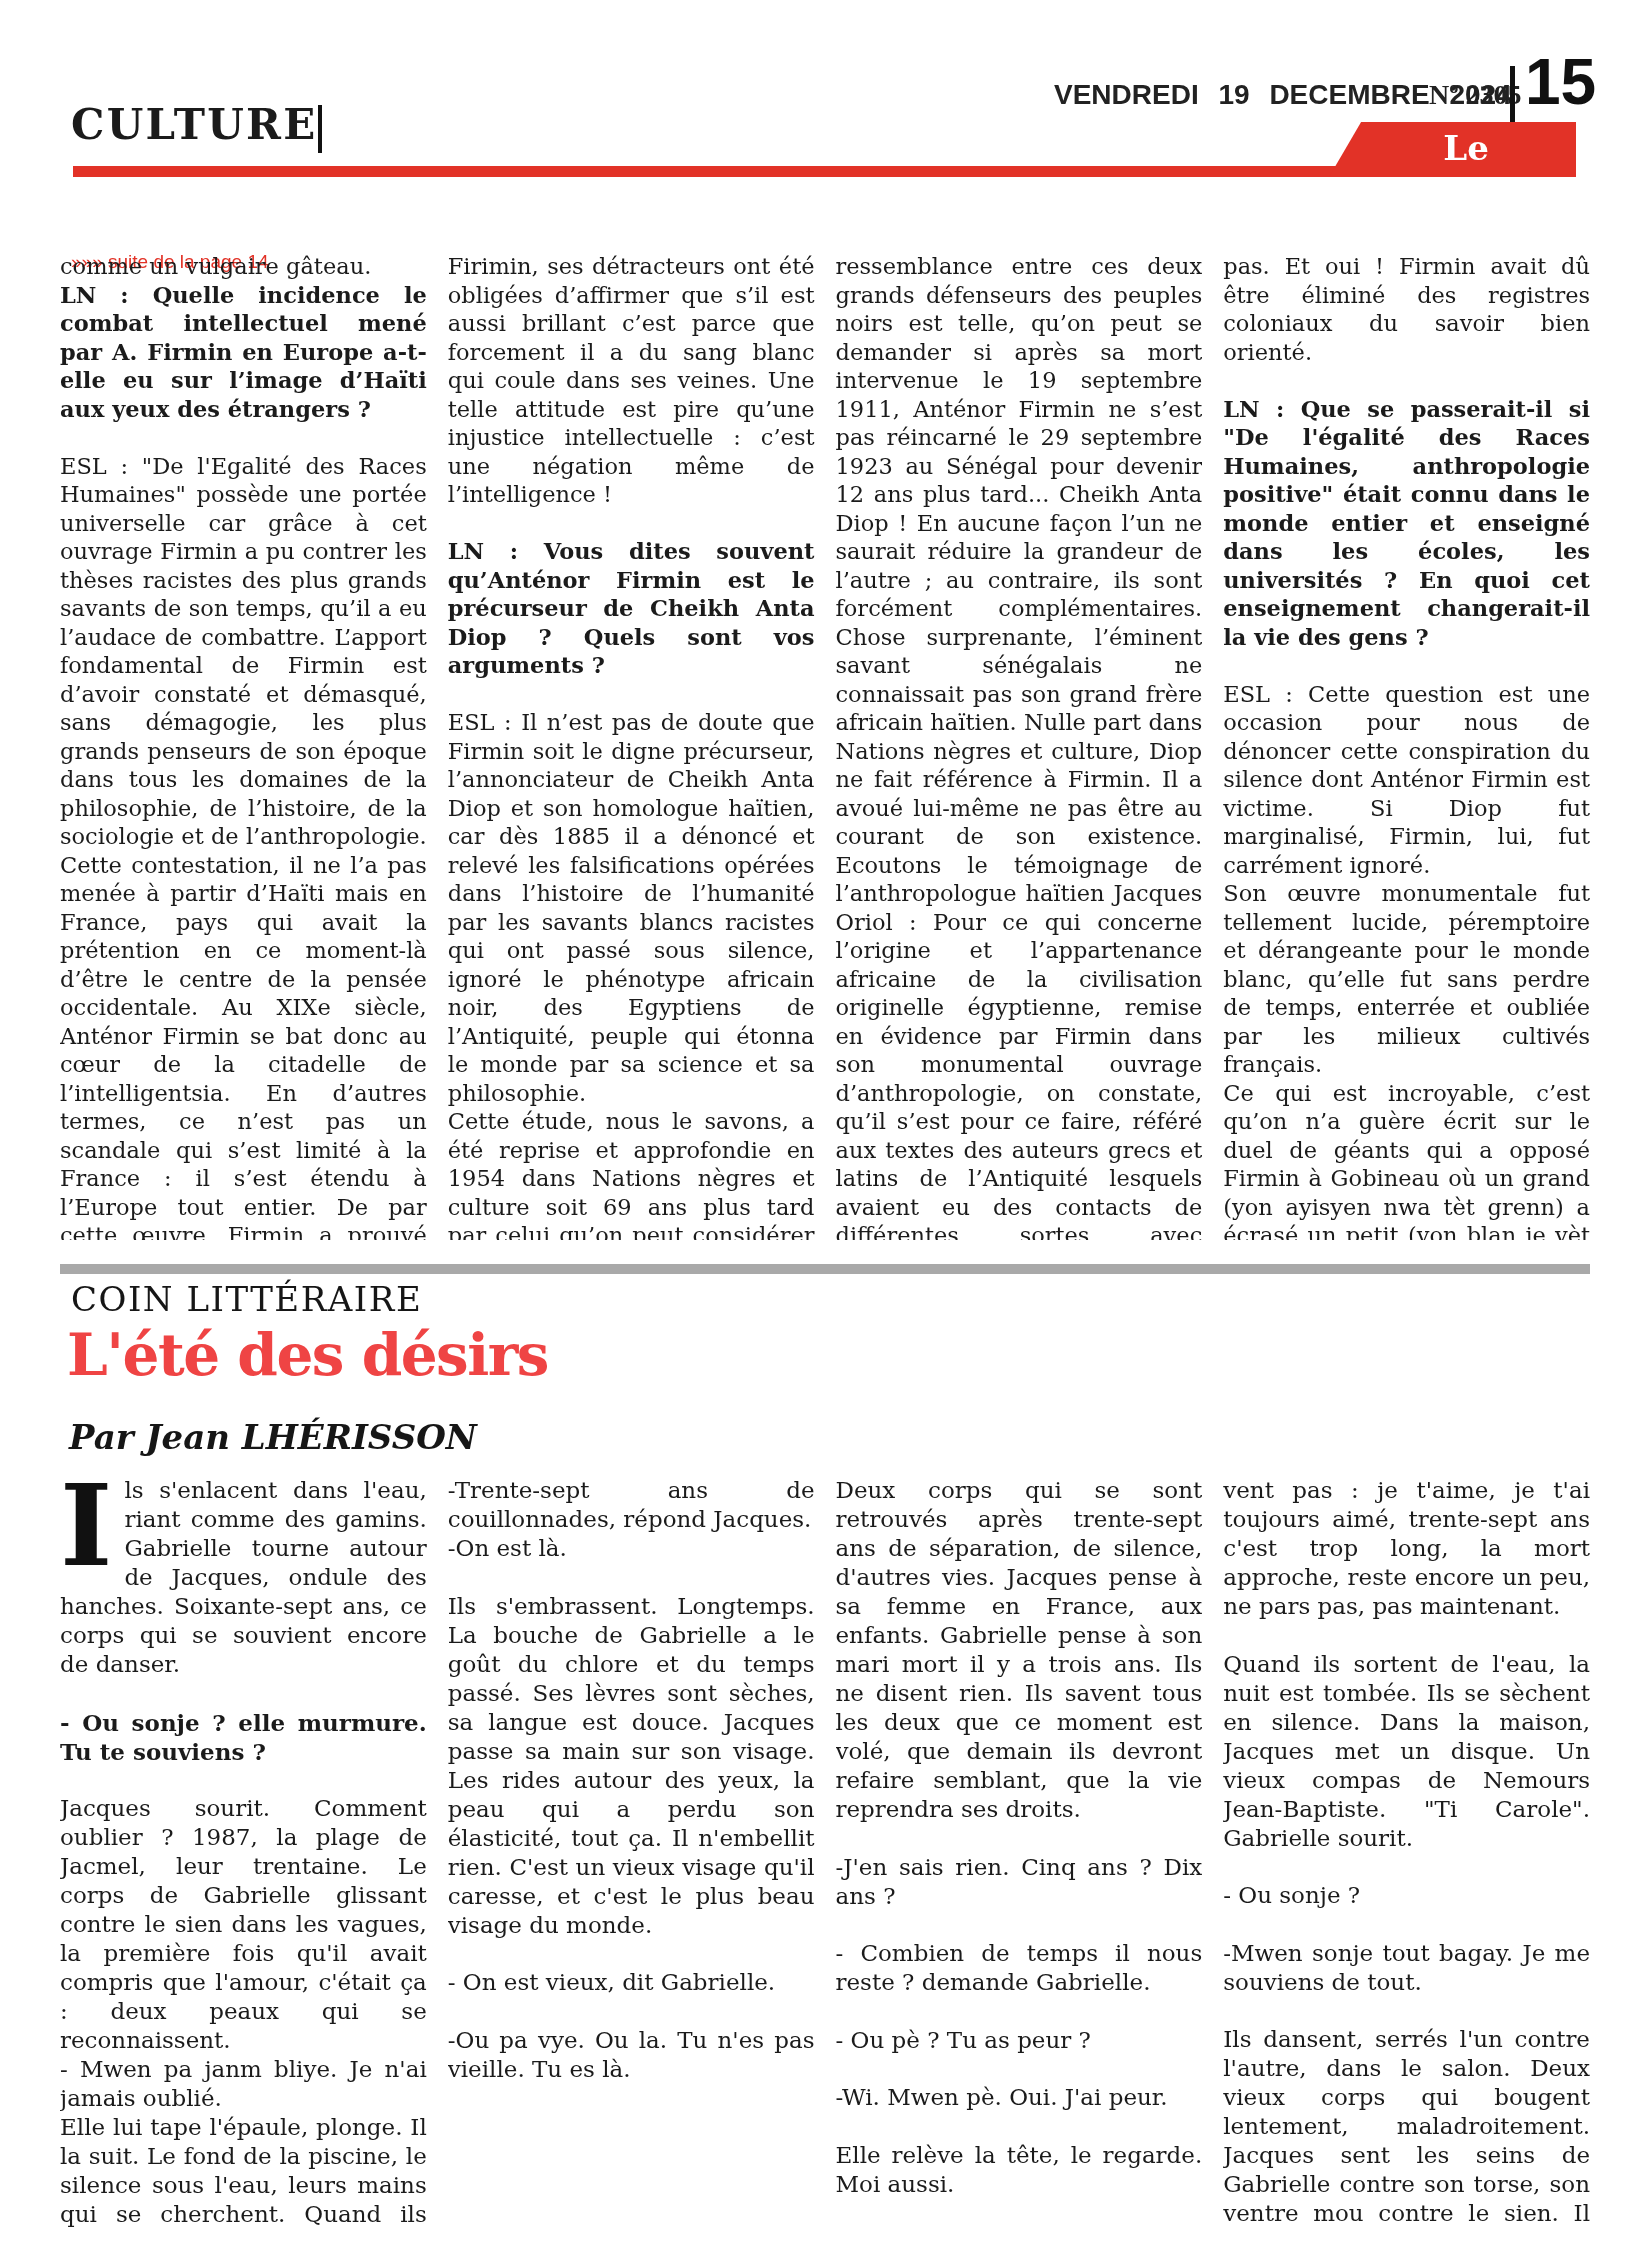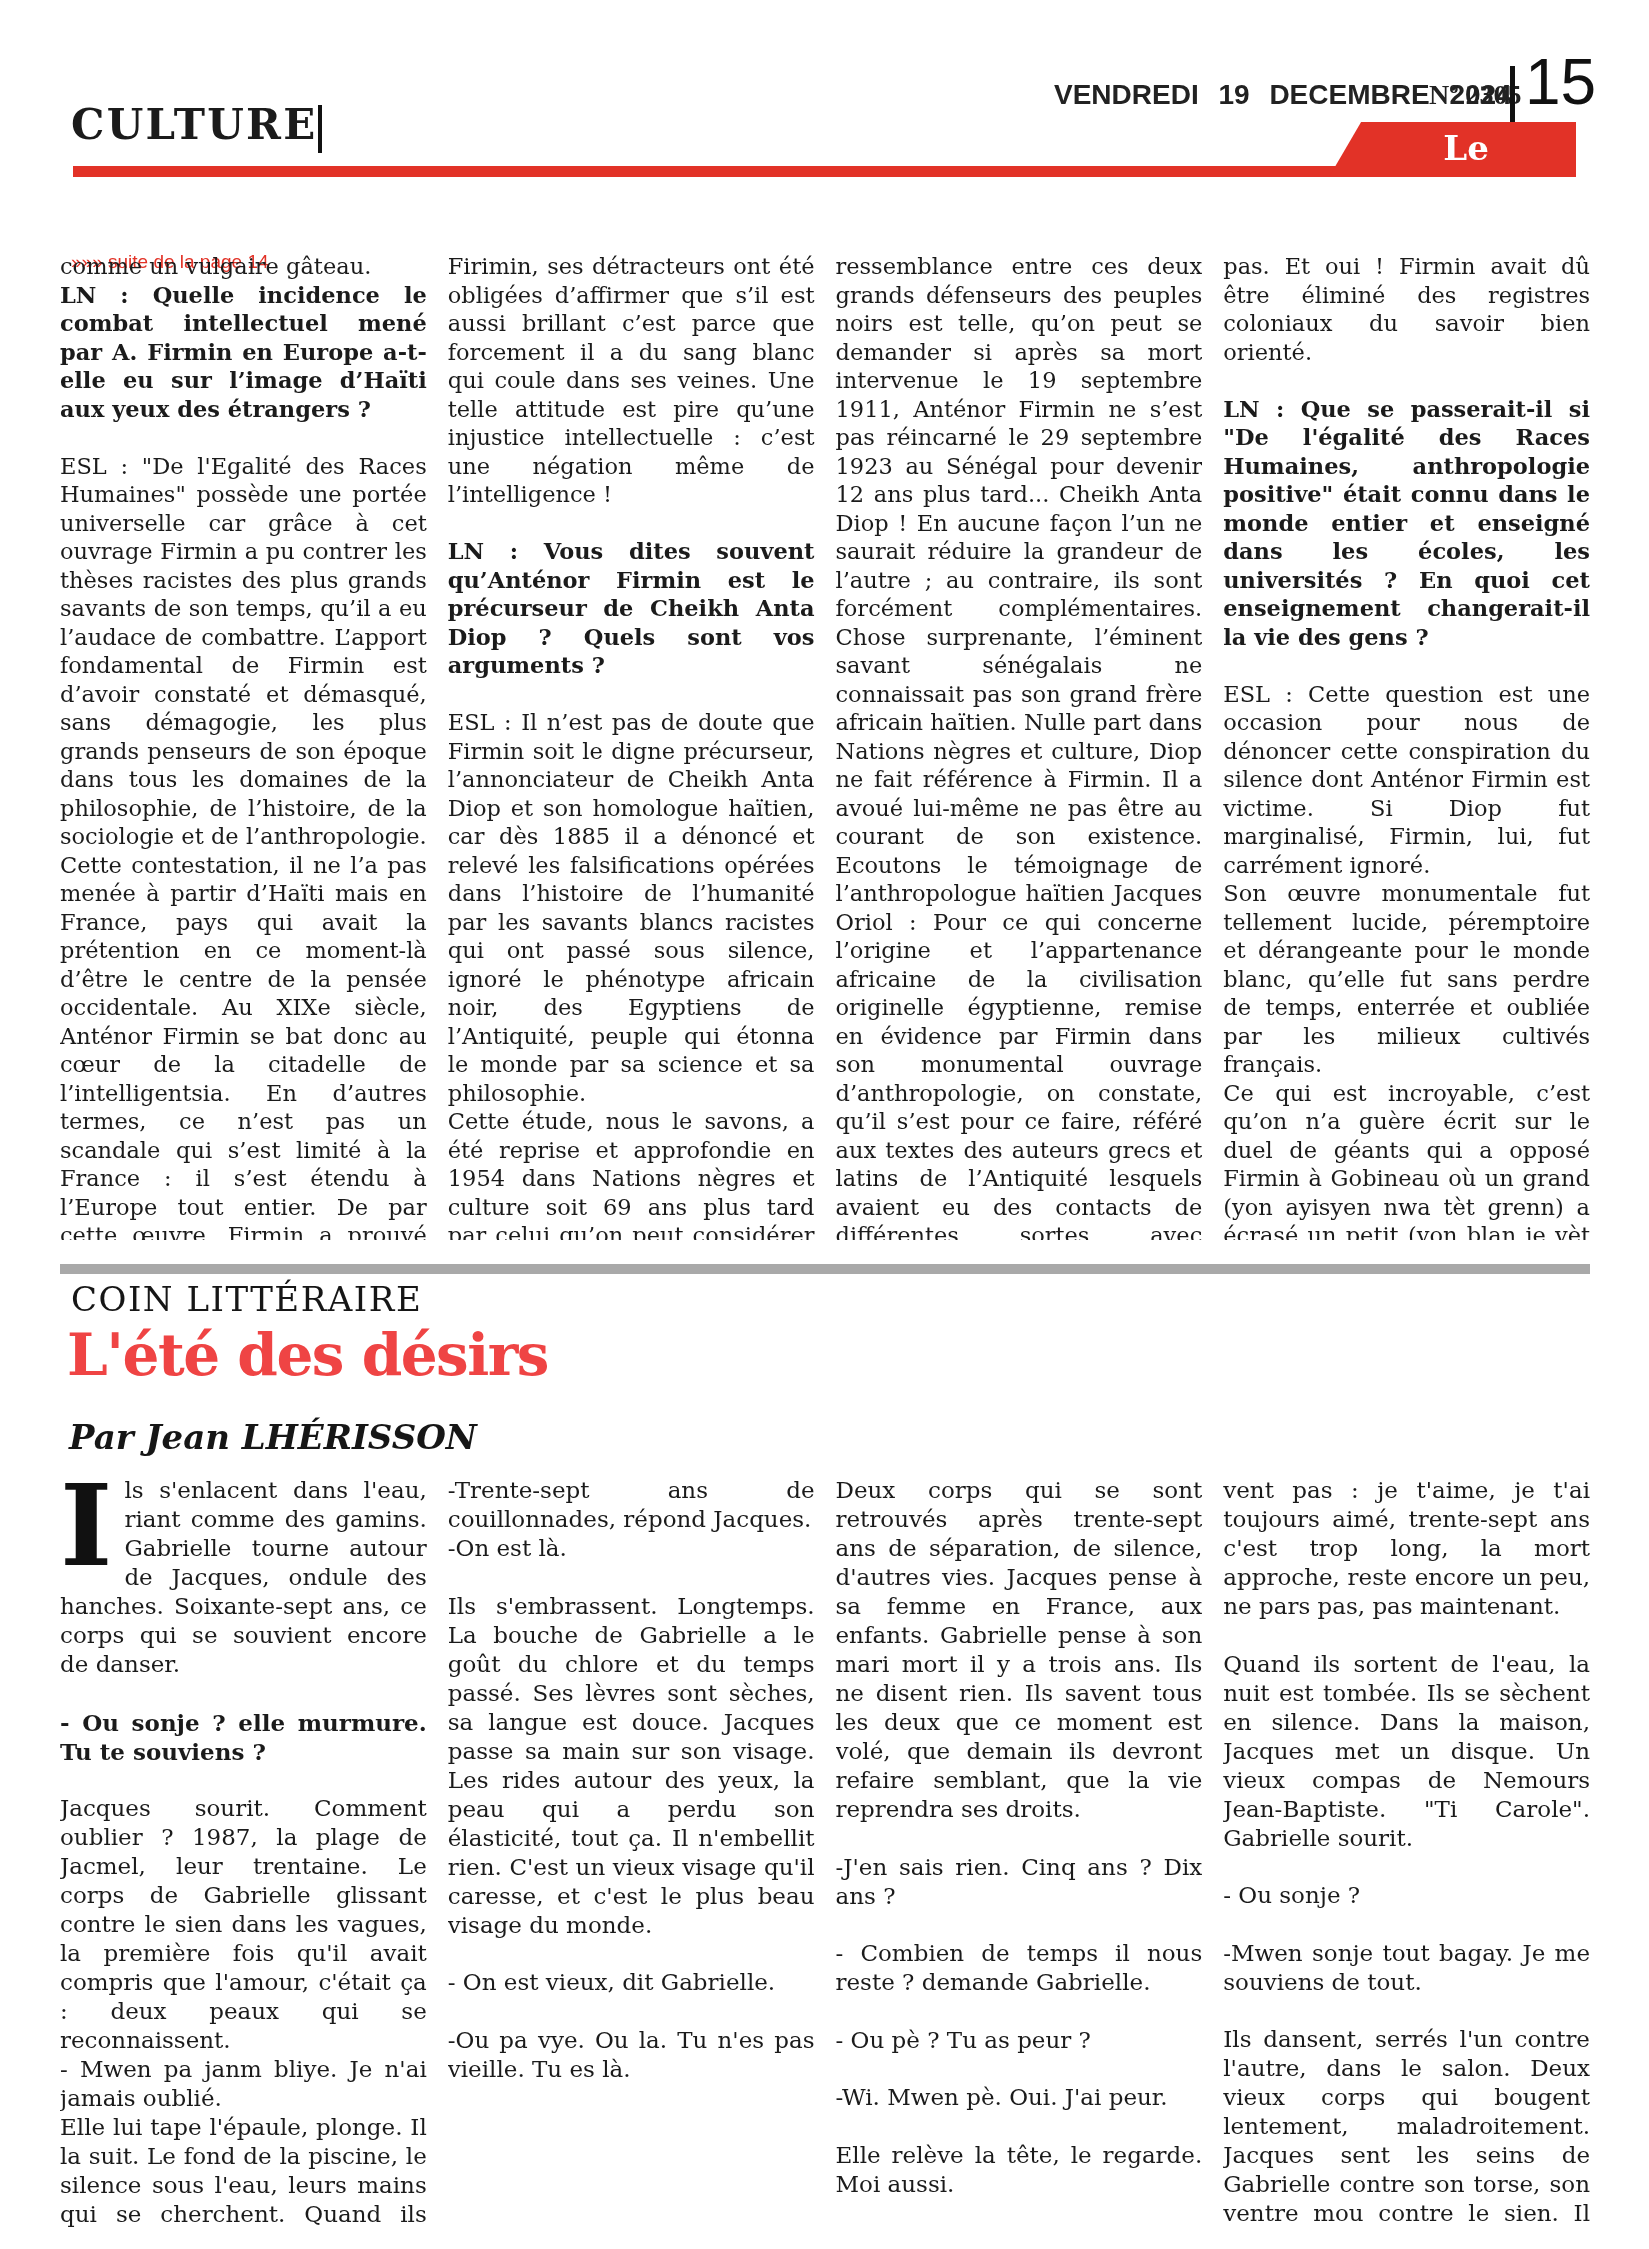--- a/index.html
+++ b/index.html
@@ -26,21 +26,21 @@
     font-size:28px; word-spacing:12px; color:#222;
   }
   .masthead-issue {
     left:1429px; top:79px;
     font-family:Liberation Serif, serif; font-weight:bold;
     font-size:28px; color:#222;
   }
   .page-bar { left:1510px; top:66px; width:5.2px; height:67px; background:#111; }
   .page-number {
     left:1525px; top:45px;
-    font-family:"Liberation Sans", sans-serif; font-weight:normal; font-size:64px; color:#111;
+    font-family:"Liberation Sans", sans-serif; font-weight:bold; font-size:64px; color:#111;
   }
   .red-rule { left:73px; top:166px; width:1503px; height:11.2px; background:var(--accent); }
   .brand-box {
     left:1329px; top:122px; width:247px; height:55px;
     background:var(--accent);
     clip-path:polygon(13% 0, 100% 0, 100% 100%, 0 100%);
     color:#fff; font-family:"DejaVu Serif", serif; font-weight:bold;
     font-size:34px; line-height:52px; text-align:center; padding-left:27px;
   }
   .suite-from {

